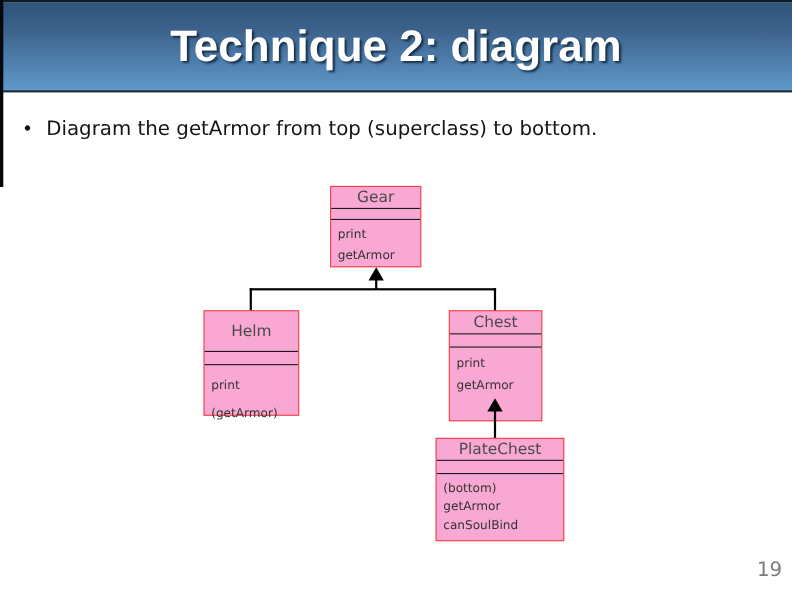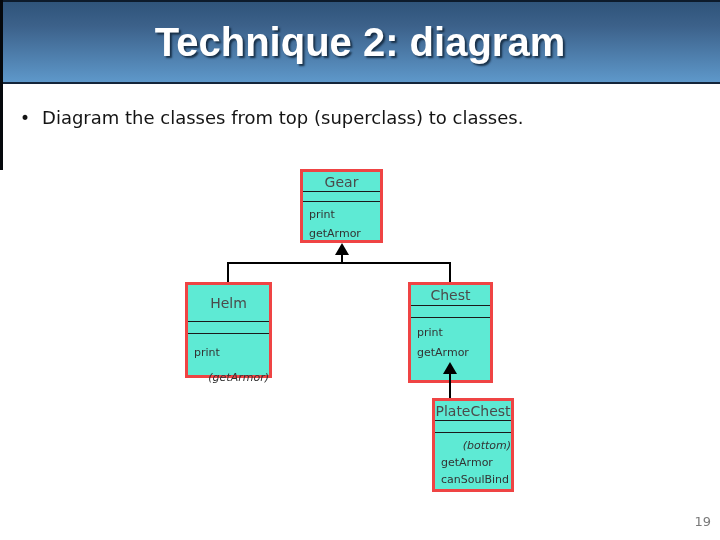--- a/index.html
+++ b/index.html
@@ -37,77 +37,77 @@
     position:absolute;left:20px;top:107px;width:660px;
     display:flex;align-items:baseline;
     font-family:"DejaVu Sans","Liberation Sans",sans-serif;
     font-size:18px;color:#141414;
   }
   .bullet{margin-right:12px;font-size:17px;}
   
   .diagram{position:absolute;left:0;top:0;width:720px;height:540px;}
   .cbox{
     position:absolute;
-    background:#5eead4;
-    border:3px solid #ef4444;
+    background:#f9a8d4;
+    border:1px solid #ef4444;
     box-sizing:border-box;
     font-family:"DejaVu Sans","Liberation Sans",sans-serif;
   }
   .cbox-title{
     border-bottom:1px solid #1a1a1a;
     box-sizing:border-box;
     text-align:center;
     font-size:14px;color:#4b4b4b;
     display:flex;align-items:center;justify-content:center;
   }
   .cbox-sep{
     border-bottom:1px solid #1a1a1a;
     box-sizing:border-box;
   }
   .cbox-methods{
     padding:3px 0 0 6px;
     font-size:11px;color:#333333;
   }
   .mline{white-space:nowrap;}
-  .mline.italic{font-style:italic;text-align:right;}
+  .mline.italic{}
   .m-gear .mline{line-height:19px;}
   .m-helm{padding-top:6px;}
   .m-helm .mline{line-height:25px;}
   .m-chest{padding-top:5px;}
   .m-chest .mline{line-height:20px;}
   .m-plate{padding-top:4px;}
   .m-plate .mline{line-height:17px;}
   
   .line{position:absolute;background:#000000;}
   .tri{
     position:absolute;width:0;height:0;
     border-left:7px solid transparent;
     border-right:7px solid transparent;
     border-bottom:12px solid #000000;
   }
   
   .page-number{
     position:absolute;right:9px;bottom:11px;
-    font-size:13px;color:#7a7a7a;
+    font-size:18px;color:#7a7a7a;
     font-family:"DejaVu Sans","Liberation Sans",sans-serif;
   }
 </style>
 </head>
 <body>
 
 <div class="slide">
 
   <div class="header">
     <h1 class="title">Technique 2: diagram</h1>
   </div>
   <div class="left-bar"></div>
 
   <div class="bullet-row">
     <span class="bullet">•</span>
-    <span>Diagram the classes from top (superclass) to classes.</span>
+    <span>Diagram the getArmor from top (superclass) to bottom.</span>
   </div>
 
   <div class="diagram">
 
     <div class="cbox" style="left:300px;top:169px;width:83px;height:74px">
       <div class="cbox-title" style="height:20px">Gear</div>
       <div class="cbox-sep" style="height:10px"></div>
       <div class="cbox-methods m-gear">
         <div class="mline">print</div>
         <div class="mline">getArmor</div>
@@ -125,21 +125,21 @@
 
     <div class="cbox" style="left:408px;top:282px;width:85px;height:101px">
       <div class="cbox-title" style="height:21px">Chest</div>
       <div class="cbox-sep" style="height:12px"></div>
       <div class="cbox-methods m-chest">
         <div class="mline">print</div>
         <div class="mline">getArmor</div>
       </div>
     </div>
 
-    <div class="cbox" style="left:432px;top:398px;width:82px;height:94px">
+    <div class="cbox" style="left:396px;top:398px;width:117px;height:94px">
       <div class="cbox-title" style="height:20px">PlateChest</div>
       <div class="cbox-sep" style="height:12px"></div>
       <div class="cbox-methods m-plate">
         <div class="mline italic">(bottom)</div>
         <div class="mline">getArmor</div>
         <div class="mline">canSoulBind</div>
       </div>
     </div>
 
     <div class="tri" style="left:335px;top:243px"></div>

